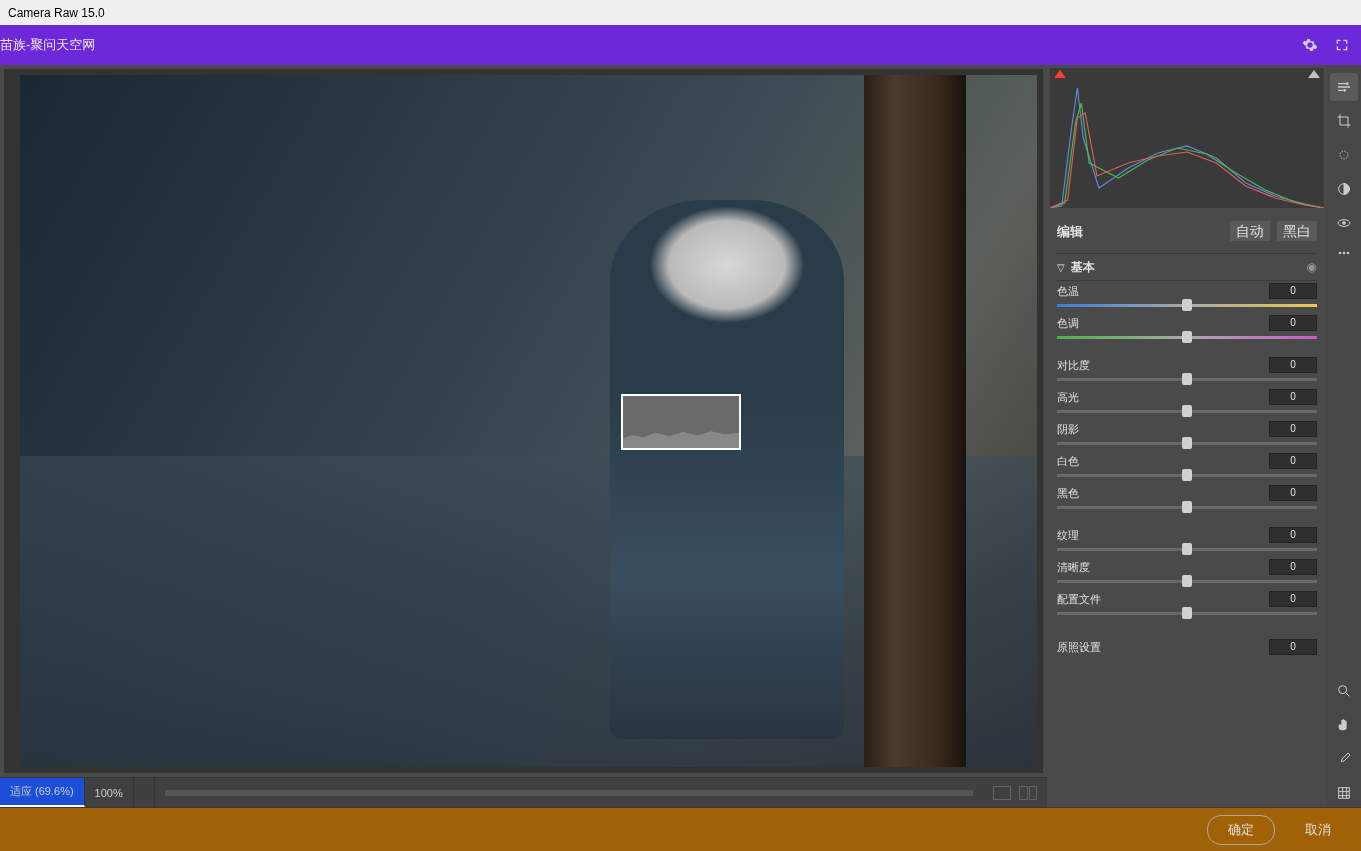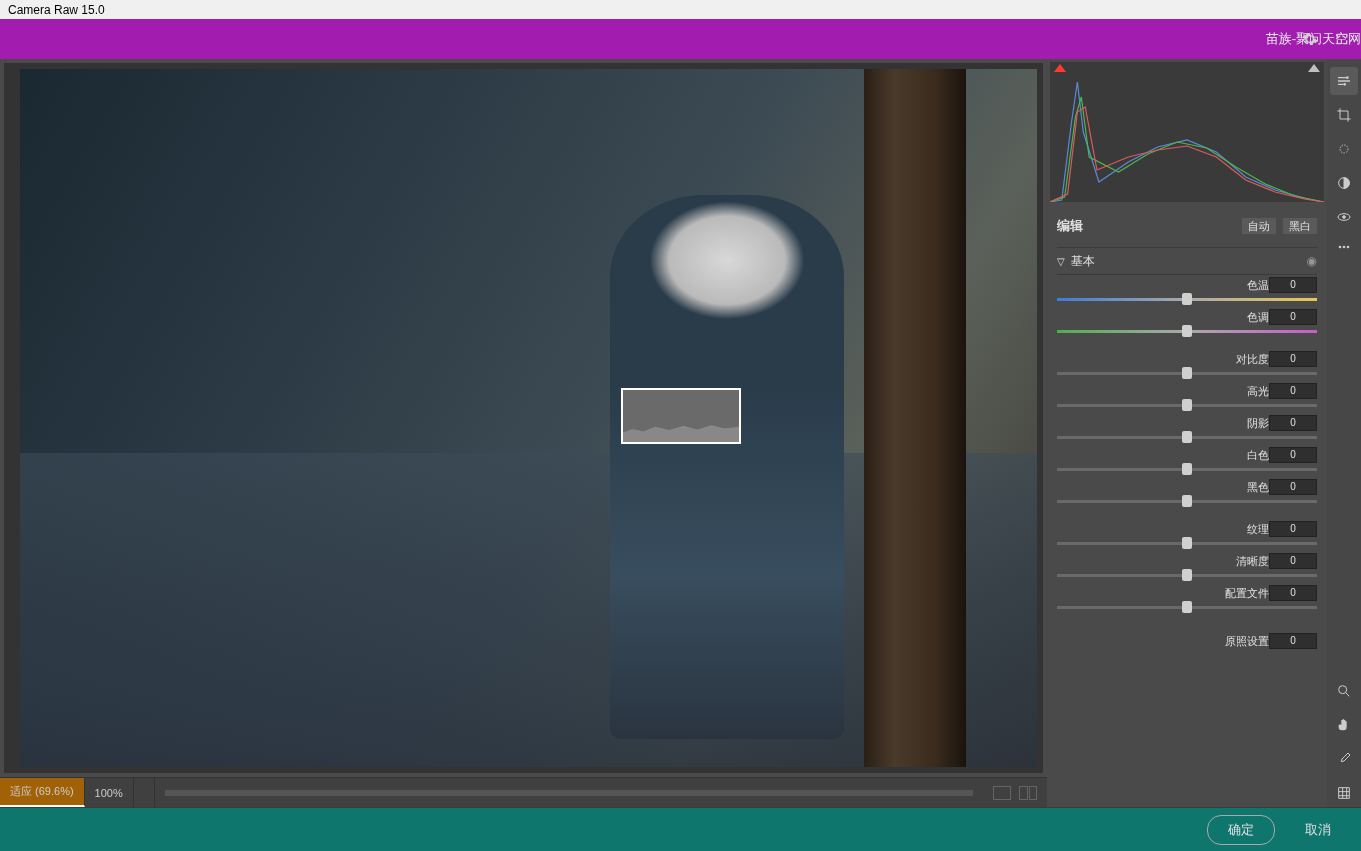--- a/index.html
+++ b/index.html
@@ -1,18 +1,18 @@
 <!DOCTYPE html>
 <html><head>
 <meta charset="utf-8">
 <style>
 * { margin: 0; padding: 0; box-sizing: border-box; font-family: "Segoe UI", "Microsoft YaHei", sans-serif; user-select: none; }
 body { width: 1361px; height: 851px; background: #4a4a4a; overflow: hidden; display: flex; flex-direction: column; }
-.titlebar { height: 19px; background: #f0f0f0; display: flex; align-items: center; padding-left: 8px; font-size: 12px; color: #000; }
-.topbar { height: 40px; background: #a21caf; display: flex; align-items: center; justify-content: flex-end; position: relative; }
+.titlebar { height: 25px; background: #f0f0f0; display: flex; align-items: center; padding-left: 8px; font-size: 12px; color: #000; }
+.topbar { height: 40px; background: #6d28d9; display: flex; align-items: center; justify-content: flex-start; position: relative; }
 .topbar .title { color: #e8e8e8; font-size: 13px; }
 .topbar .icons { position: absolute; right: 10px; display: flex; gap: 14px; }
 .icon-btn { width: 18px; height: 18px; color: #d0d0d0; cursor: pointer; display: flex; align-items: center; justify-content: center; }
 .icon-btn svg { width: 16px; height: 16px; fill: currentColor; }
 .main { flex: 1; display: flex; min-height: 0; }
 .preview-col { width: 1047px; display: flex; flex-direction: column; background: #4a4a4a; }
 .toolstrip { width: 34px; background: #474747; display: flex; flex-direction: column; align-items: center; padding-top: 8px; gap: 6px; }
 .tool { width: 28px; height: 28px; display: flex; align-items: center; justify-content: center; color: #ccc; cursor: pointer; border-radius: 3px; }
 .tool.active { background: #5a5a5a; }
 .tool svg { width: 16px; height: 16px; fill: none; stroke: currentColor; stroke-width: 1.5; }
@@ -20,61 +20,61 @@
 .toolstrip .spacer { flex: 1; }
 .preview { flex: 1; position: relative; background: #333; margin: 4px; display: flex; align-items: center; justify-content: center; }
 .photo { position: absolute; left: 16px; right: 6px; top: 6px; bottom: 6px; background: linear-gradient(120deg, #1a2832 0%, #2b3a44 30%, #3d4b54 55%, #5b615a 75%, #3a3530 100%); }
 .photo::before { content: ""; position: absolute; left: 0; right: 0; top: 55%; bottom: 0; background: linear-gradient(180deg, rgba(60,75,88,.6), rgba(40,50,62,.8)); }
 .figure { position: absolute; left: 58%; top: 18%; width: 23%; height: 78%; background: radial-gradient(ellipse 55% 18% at 50% 12%, #d8d8d8 0%, #bababa 45%, transparent 60%), linear-gradient(180deg, #2a3c4a 35%, #384d5e 70%, #2a3440 100%); border-radius: 40% 40% 5% 5% / 15% 15% 2% 2%; }
 .pillar { position: absolute; left: 83%; top: 0; width: 10%; height: 100%; background: linear-gradient(90deg, #2a1f16, #4a3a2a 30%, #3a2b1d 70%, #1a130d); }
 .overlay-hist { position: absolute; left: 617px; top: 325px; width: 120px; height: 56px; background: #6a6a6a; border: 2px solid #fff; }
 .overlay-hist::after { content: ""; position: absolute; left: 0; right: 0; bottom: 0; height: 45%; background: linear-gradient(0deg, #888 0%, #888 60%, transparent 60%); clip-path: polygon(0 60%, 8% 45%, 18% 55%, 28% 35%, 40% 50%, 52% 30%, 64% 48%, 76% 28%, 88% 42%, 100% 35%, 100% 100%, 0 100%); background-color: #8a8a8a; }
 .zoombar { height: 30px; background: #404040; display: flex; align-items: center; font-size: 11px; color: #ccc; border-top: 1px solid #333; }
 .zoombar .zitem { padding: 0 10px; height: 100%; display: flex; align-items: center; border-right: 1px solid #333; cursor: pointer; }
-.zoombar .zitem.active { background: #a16207; border-bottom: 2px solid #fff; }
+.zoombar .zitem.active { background: #1d4ed8; border-bottom: 2px solid #fff; }
 .zoombar .dd { width: 20px; display:flex;align-items:center;justify-content:center; }
 .zoombar .track { flex: 1; height: 6px; background: #555; margin: 0 10px; }
 .zoombar .ricons { display: flex; gap: 8px; padding: 0 10px; }
 .zoombar .rsq { width: 18px; height: 14px; border: 1px solid #888; opacity: .5; }
 .panel { width: 280px; background: #4a4a4a; display: flex; flex-direction: column; color: #e0e0e0; font-size: 12px; overflow: hidden; }
 .histo { height: 140px; background: #3a3a3a; position: relative; margin: 3px; }
 .histo svg { width: 100%; height: 100%; }
 .histo .clip { position: absolute; top: 2px; width: 0; height: 0; border-left: 6px solid transparent; border-right: 6px solid transparent; }
 .histo .clip.l { left: 4px; border-bottom: 8px solid #ff3b2f; }
 .histo .clip.r { right: 4px; border-bottom: 8px solid #c0c0c0; }
 .scroll { flex: 1; overflow-y: auto; padding: 0 10px 10px; }
 .scroll::-webkit-scrollbar { width: 10px; }
 .scroll::-webkit-scrollbar-track { background: #3a3a3a; }
 .scroll::-webkit-scrollbar-thumb { background: #666; }
 .row { display: flex; align-items: center; height: 30px; }
 .row.header { justify-content: space-between; margin-top: 6px; }
 .row.header .htitle { font-weight: bold; font-size: 13px; text-align: right; }
-.btn-sm { background: #5a5a5a; padding: 2px 6px; font-size: 11px; border-radius: 0; cursor: pointer; margin-left: 4px; }
+.btn-sm { background: #5a5a5a; padding: 2px 6px; font-size: 14px; border-radius: 0; cursor: pointer; margin-left: 4px; }
 .select { background: #3a3a3a; border: 1px solid #2a2a2a; height: 22px; flex: 1; display: flex; align-items: center; padding: 0 6px; font-size: 11px; cursor: pointer; position: relative; }
 .select::after { content: ""; position: absolute; right: 6px; top: 8px; border-left: 4px solid transparent; border-right: 4px solid transparent; border-top: 5px solid #aaa; }
 .row .lbl { width: 68px; font-size: 11px; }
 .grid-ic { width: 18px; height: 14px; margin-left: 6px; display: grid; grid-template-columns: 1fr 1fr; grid-template-rows: 1fr 1fr; gap: 1px; cursor: pointer; }
 .grid-ic span { background: #bbb; }
 .sect { margin-top: 6px; }
 .sect-h { display: flex; align-items: center; height: 28px; border-top: 1px solid #3a3a3a; border-bottom: 1px solid #3a3a3a; cursor: pointer; }
 .sect-h .chev { margin-right: 6px; font-size: 10px; }
-.sect-h .st { font-weight: normal; flex: 1; }
+.sect-h .st { font-weight: bold; flex: 1; }
 .sect-h .eye { opacity: .5; }
 .slrow { height: 32px; display: flex; flex-direction: column; justify-content: center; }
-.slrow .top { display: flex; justify-content: flex-end; align-items: center; height: 16px; }
+.slrow .top { display: flex; justify-content: space-between; align-items: center; height: 16px; gap: 41px; }
 .slrow .top .sl-lbl { font-size: 11px; }
 .slrow .top .val { width: 48px; height: 16px; background: #2f2f2f; border: 1px solid #222; font-size: 10px; text-align: center; line-height: 14px; }
 .slider { height: 12px; position: relative; display: flex; align-items: center; }
 .slider .tr { height: 3px; flex: 1; background: #6a6a6a; position: relative; }
 .slider .tr.temp { background: linear-gradient(90deg, #3b7dd8, #aaa 50%, #e8c850); }
 .slider .tr.tint { background: linear-gradient(90deg, #4fae4f, #aaa 50%, #c85bc8); }
 .slider .knob { width: 10px; height: 12px; background: #d0d0d0; border-radius: 2px; position: absolute; left: 50%; transform: translateX(-50%); cursor: pointer; }
 .gap { height: 10px; }
 .eyedrop { width: 16px; height: 16px; margin-left: 6px; cursor: pointer; }
-.footer { height: 44px; background: #0f766e; display: flex; align-items: center; justify-content: flex-end; padding-right: 30px; gap: 30px; border-top: 1px solid #3a3a3a; }
+.footer { height: 44px; background: #a16207; display: flex; align-items: center; justify-content: flex-end; padding-right: 30px; gap: 30px; border-top: 1px solid #3a3a3a; }
 .btn-ok { border: 1px solid #aaa; border-radius: 14px; padding: 5px 20px; font-size: 13px; color: #e0e0e0; cursor: pointer; }
 .btn-cancel { font-size: 13px; color: #e0e0e0; cursor: pointer; }
 </style>
 </head>
 <body>
 
 <div class="titlebar">
   <span>Camera Raw 15.0</span>
 </div>
 

